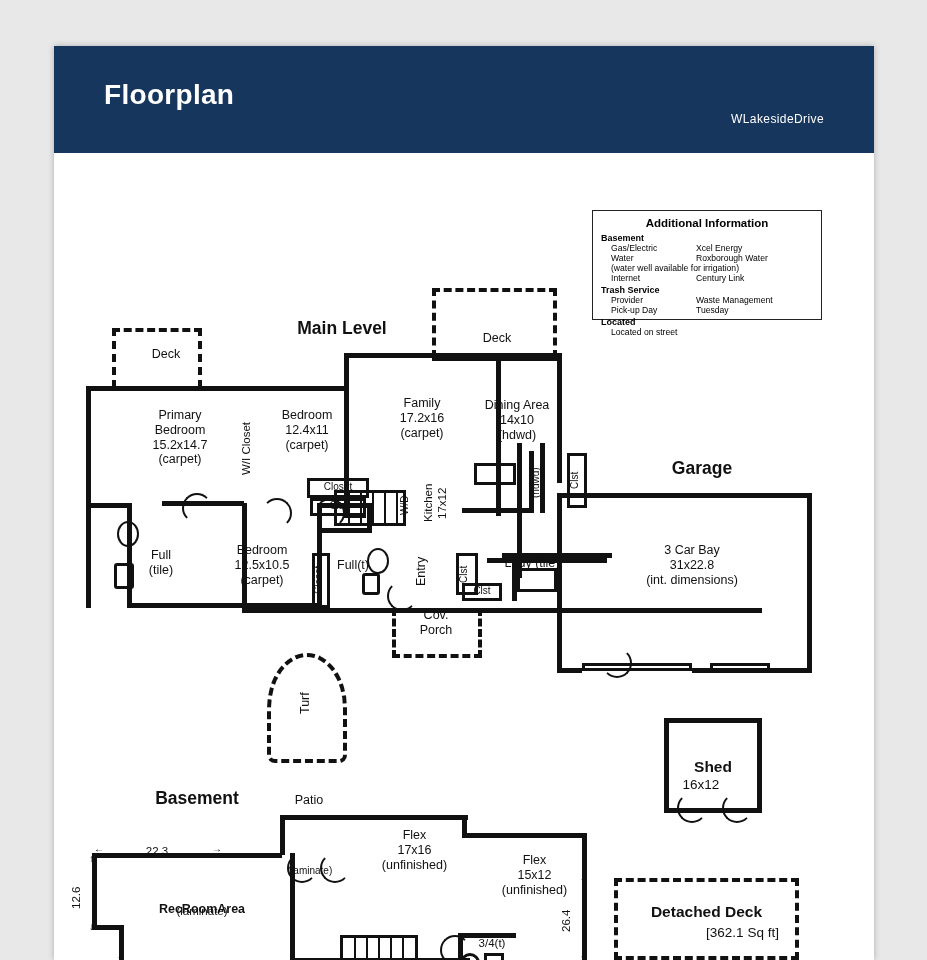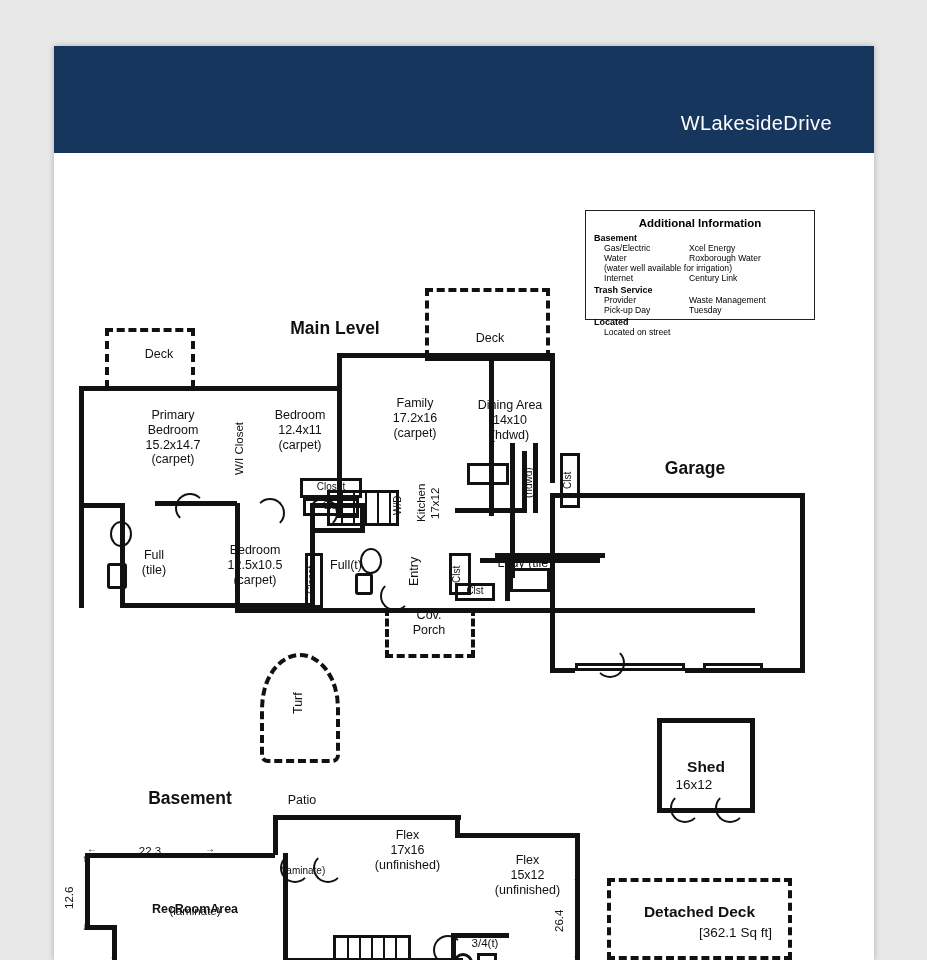--- a/index.html
+++ b/index.html
@@ -24,25 +24,25 @@
   }
   .header .title{
     position:absolute;left:50px;top:33px;
     font-size:28px;font-weight:bold;letter-spacing:.3px;
   }
   .header .addr-num{
     position:absolute;right:50px;top:18px;
     font-size:38px;font-weight:bold;letter-spacing:1px;
   }
   .header .addr-street{
-    position:absolute;right:42px;top:66px;
-    font-size:20px;letter-spacing:.4px;text-align:right;
-  }
-
-  .plan{position:absolute;left:1px;top:107px;width:820px;height:807px;text-decoration:underline;}
+    position:absolute;right:50px;top:66px;
+    font-size:12px;letter-spacing:.4px;text-align:right;
+  }
+
+  .plan{position:absolute;left:8px;top:107px;width:820px;height:807px;text-decoration:underline;}
 
   
   .w{position:absolute;background:#111;}
   .wt{height:5px;}
   .wv{width:5px;}
   .box{position:absolute;border:5px solid #111;box-sizing:border-box;}
   .boxthin{position:absolute;border:3px solid #111;box-sizing:border-box;}
   .dash{position:absolute;border:4px dashed #111;box-sizing:border-box;}
 
   .lbl{position:absolute;text-align:center;color:#111;line-height:1.18;}
@@ -69,20 +69,21 @@
 
   .arrow{position:absolute;font-size:10px;color:#111;}
   .doorarc{position:absolute;border:2px solid #111;border-radius:50%;}
 </style>
 </head>
 <body>
 
 <div class="page">
 
   <div class="header">
+    <div class="title">Floorplan</div>
     <div class="addr-street">WLakesideDrive</div>
   </div>
 
   <div class="plan">
 
     <div class="info">
       <h4>Additional Information</h4>
       <div class="grp">Basement</div>
       <div class="row">
         <span class="k">Gas/Electric</span>
@@ -211,20 +212,23 @@
     <div class="lbl s12" style="left:260px;top:405px;width:62px;">Full(t)</div>
     <div class="lbl s12 vert" style="left:352px;top:388px;height:60px;width:16px;">Entry</div>
     <div class="lbl s12" style="left:425px;top:403px;width:90px;">Lndy (tile)</div>
     <div class="lbl s12" style="left:338px;top:455px;width:72px;white-space:pre-line;">Cov.
 Porch</div>
 
     <div class="box" style="left:495px;top:340px;width:255px;height:180px;"></div>
     <div class="w wt" style="left:520px;top:513px;width:110px;background:#fff;height:8px;"></div>
     <div class="boxthin" style="left:520px;top:510px;width:110px;height:8px;"></div>
     <div class="boxthin" style="left:648px;top:510px;width:60px;height:8px;"></div>
+    <div class="lbl s12" style="left:555px;top:390px;width:150px;white-space:pre-line;">3 Car Bay
+31x22.8
+(int. dimensions)</div>
 
     <div class="box" style="left:602px;top:565px;width:98px;height:95px;"></div>
     <div class="lbl s15" style="left:602px;top:605px;width:98px;">Shed</div>
     <div class="lbl s13" style="left:602px;top:624px;width:74px;">16x12</div>
 
     <div class="dash" style="left:552px;top:725px;width:185px;height:82px;"></div>
     <div class="lbl s15" style="left:552px;top:750px;width:185px;">Detached Deck</div>
     <div class="lbl s13" style="left:552px;top:772px;width:185px;padding-left:36px;">[362.1 Sq ft]</div>
 
     <div class="dash" style="left:205px;top:500px;width:80px;height:110px;border-radius:50% 50% 8px 8px;"></div>

